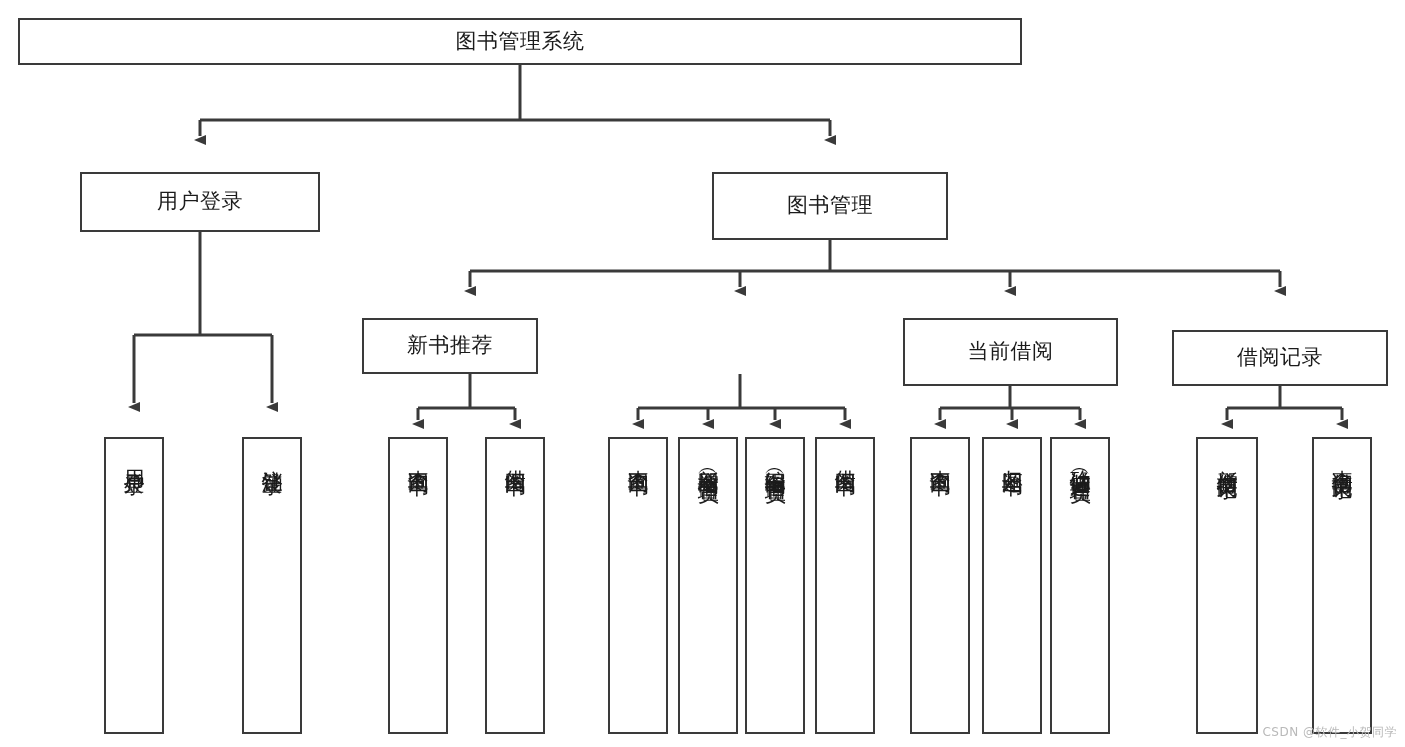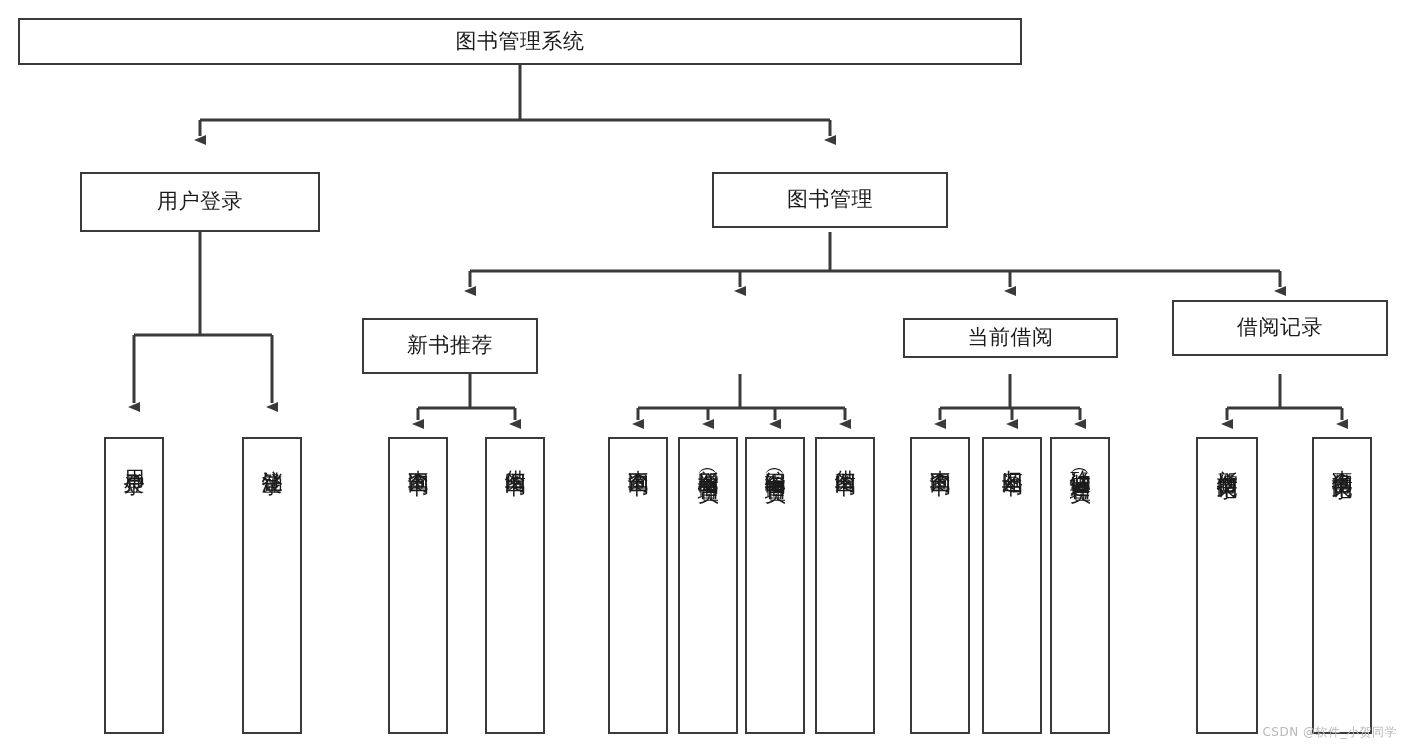--- a/index.html
+++ b/index.html
@@ -128,31 +128,31 @@
     </g>
   </svg>
 
   <div class="node root" style="left:18px; top:18px; width:1004px; height:47px;">
     <span class="node-label">图书管理系统</span>
   </div>
 
   <div class="node" style="left:80px; top:172px; width:240px; height:60px;">
     <span class="node-label">用户登录</span>
   </div>
-  <div class="node" style="left:712px; top:172px; width:236px; height:56px;">
+  <div class="node" style="left:712px; top:172px; width:236px; height:68px;">
     <span class="node-label">图书管理</span>
   </div>
 
   <div class="node" style="left:362px; top:318px; width:176px; height:56px;">
     <span class="node-label">新书推荐</span>
   </div>
-  <div class="node" style="left:903px; top:318px; width:215px; height:40px;">
+  <div class="node" style="left:903px; top:318px; width:215px; height:68px;">
     <span class="node-label">当前借阅</span>
   </div>
-  <div class="node" style="left:1172px; top:300px; width:216px; height:56px;">
+  <div class="node" style="left:1172px; top:330px; width:216px; height:56px;">
     <span class="node-label">借阅记录</span>
   </div>
 
   <div class="node leaf" style="left:104px; top:437px; width:60px; height:297px;">
     <span class="node-label">用户登录</span>
   </div>
   <div class="node leaf" style="left:242px; top:437px; width:60px; height:297px;">
     <span class="node-label">注销登录</span>
   </div>
 

